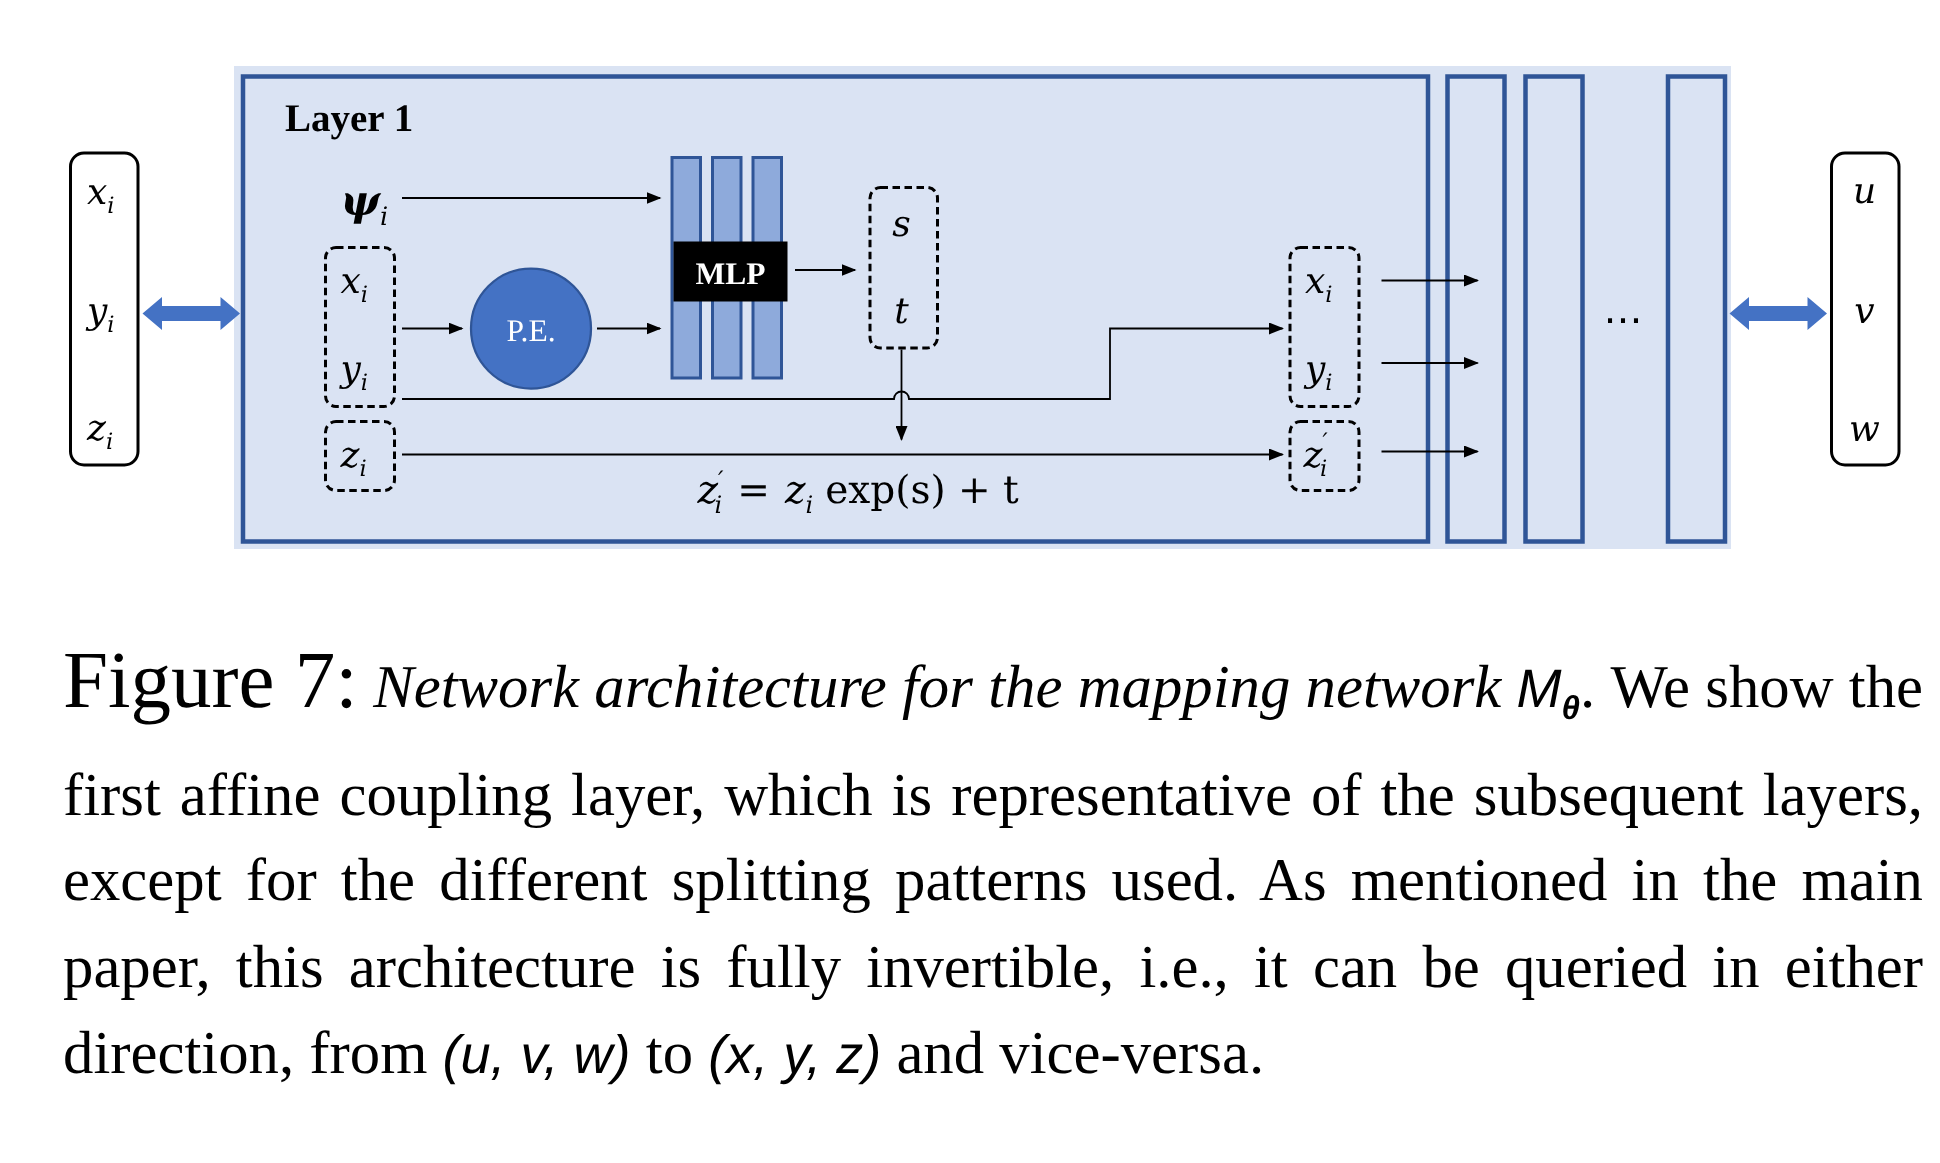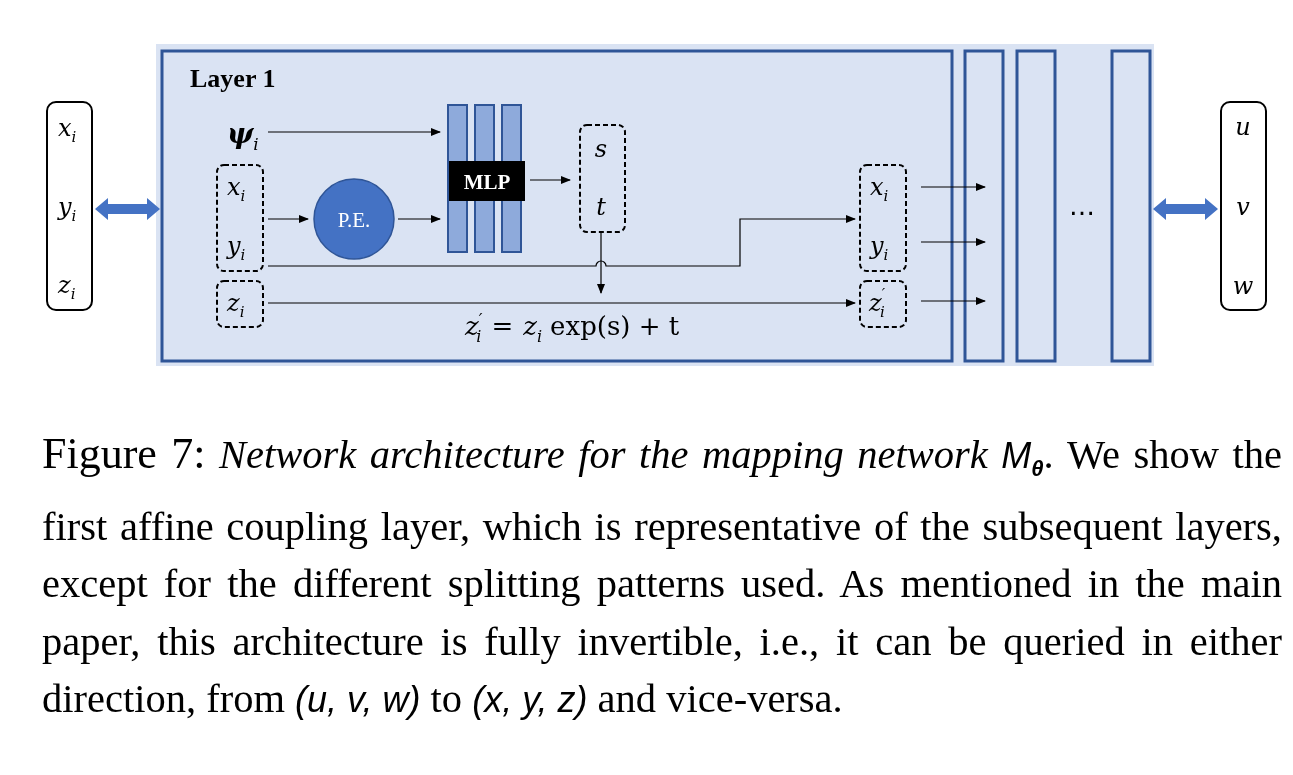--- a/index.html
+++ b/index.html
@@ -7,21 +7,21 @@
   #diagram { position: absolute; left: 0; top: 0; width: 1293px; height: 400px; }
   .math { font-family: "DejaVu Serif", serif; font-style: italic; fill: #000; }
   .label-bold { font-family: "Liberation Serif", serif; font-weight: bold; fill: #000; }
   .pe-text { font-family: "Liberation Serif", serif; fill: #ffffff; }
   .mlp-text { font-family: "Liberation Serif", serif; font-weight: bold; fill: #ffffff; }
   .caption {
     position: absolute; left: 42px; top: 425px; width: 1240px;
     font-family: "Liberation Serif", serif; font-size: 40.5px; line-height: 57.5px;
     color: #000; text-align: justify; text-align-last: left;
   }
-  .caption .fig-label { font-size: 44px; }
+  .caption .fig-label { font-size: 54px; }
   .caption .fig-title { font-style: italic; margin-top: 32px; }
   .caption .m { font-family: Liberation Sans, sans-serif; font-style: italic; font-size: 36px; }
 </style>
 </head>
 <body>
 
 <svg id="diagram" viewBox="0 0 1293 400" xmlns="http://www.w3.org/2000/svg">
   <defs>
     <marker id="arrowhead" markerWidth="10" markerHeight="8" refX="9" refY="4" orient="auto" markerUnits="userSpaceOnUse">
       <path d="M0,0 L10,4 L0,8 Z" fill="#000"></path>

